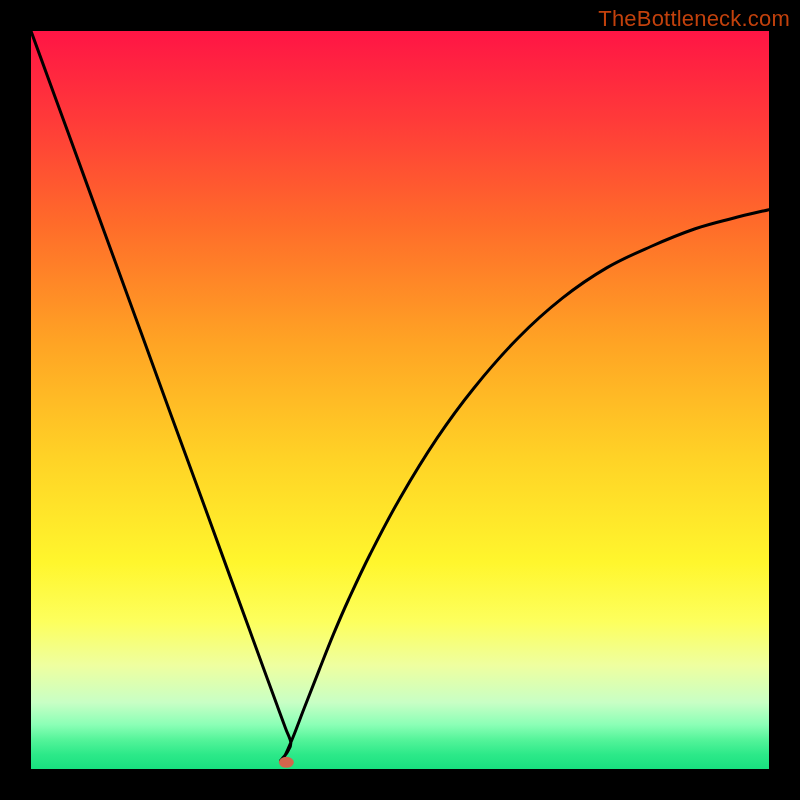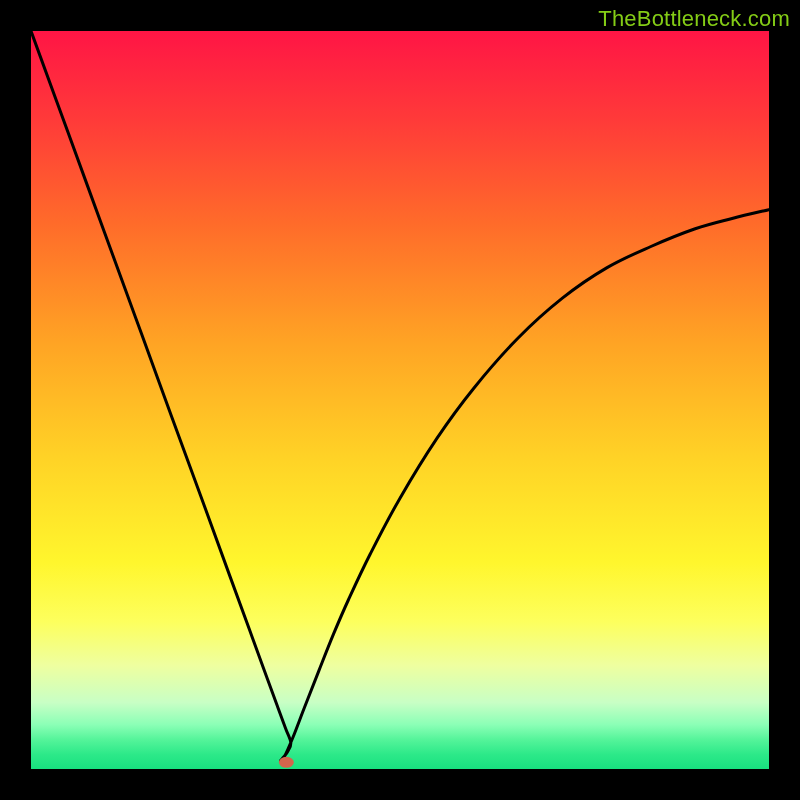--- a/index.html
+++ b/index.html
@@ -38,21 +38,21 @@
       #8bffb6 94%,
       #55f49a 96%,
       #2de989 98%,
       #18e07f 100%
     );
   }
   .watermark {
     position: absolute;
     top: 6px;
     right: 10px;
-    color: #84cc16;
+    color: #c2410c;
     font-size: 22px;
     font-weight: 500;
     letter-spacing: 0.2px;
     user-select: none;
   }
   svg.curve {
     position: absolute;
     top: 0;
     left: 0;
   }

